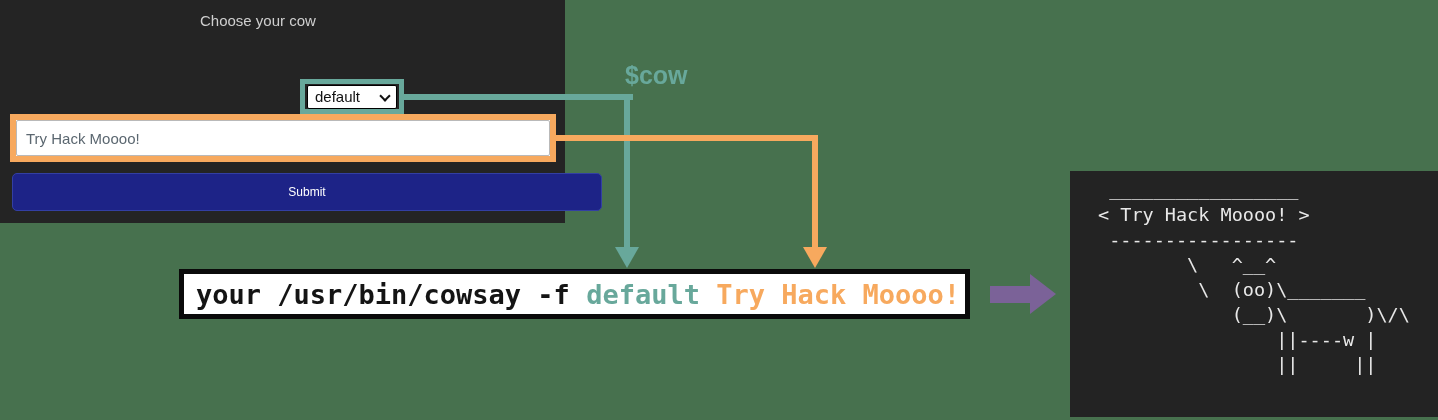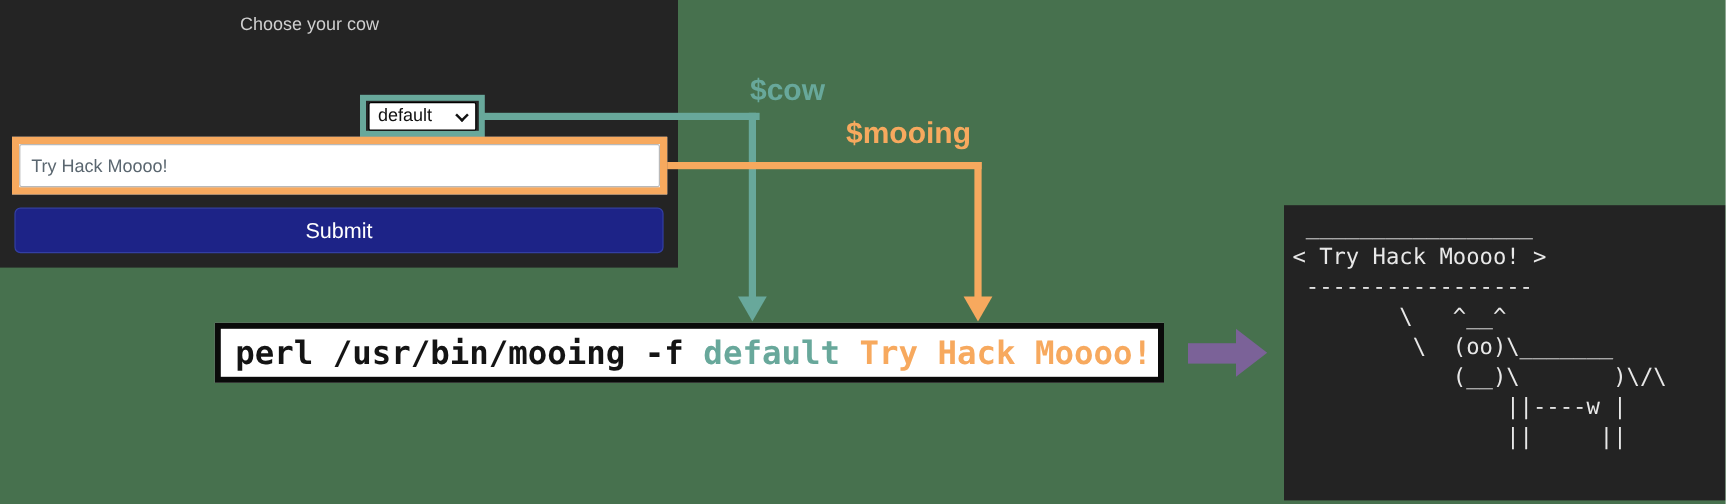--- a/index.html
+++ b/index.html
@@ -57,24 +57,24 @@
   .hl-orange input{
     box-sizing:border-box;
     width:100%;height:100%;
     border:1px solid #b9b9b9;border-radius:2px;
     font-family:"Liberation Sans", sans-serif;
     font-size:15px;color:#5b6770;
     padding:0 0 0 9px;
     outline:none;
   }
   .submit{
-    position:absolute;left:12px;top:173px;width:541px;height:38px;
+    position:absolute;left:12px;top:173px;width:590px;height:38px;
     background:#1d2387;
     border:1px solid #333fa3;border-radius:5px;
-    color:#fff;font-size:18px;
+    color:#fff;font-size:12px;
     font-family:"Liberation Sans", sans-serif;
     cursor:pointer;
   }
   
   .line{position:absolute;}
   .teal{background:#68a89b;}
   .orangebg{background:#f7a95e;}
   .teal-h{left:403px;top:94px;width:230px;height:6px;}
   .teal-v{left:624px;top:94px;width:6px;height:154px;}
   .teal-head{
@@ -115,21 +115,21 @@
     left:1030px;top:274px;width:0;height:0;
     border-top:20px solid transparent;border-bottom:20px solid transparent;
     border-left:26px solid #7b6298;
   }
   
   .terminal{
     position:absolute;left:1070px;top:171px;width:368px;height:246px;
     background:#232323;
   }
   .terminal pre{
-    margin:0;padding:6px 0 0 7px;
+    margin:0;padding:6px 0 0 28px;
     font-family:"DejaVu Sans Mono", monospace;
     font-size:18.5px;line-height:25px;
     color:#e8e8e8;
   }
 </style>
 </head>
 <body>
 
 <div class="canvas">
 
@@ -155,23 +155,22 @@
 
   <div class="line teal teal-h"></div>
   <div class="line teal teal-v"></div>
   <div class="line teal-head"></div>
 
   <div class="line orangebg orange-h"></div>
   <div class="line orangebg orange-v"></div>
   <div class="line orange-head"></div>
 
   <span class="var-label lbl-cow">$cow</span>
-  <span class="var-label lbl-mooing">$mooing</span>
 
-  <div class="cmd"><span class="c-prefix">perl /usr/bin/mooing -f </span><span class="c-cow">default</span><span> </span><span class="c-moo">Try Hack Moooo!</span></div>
+  <div class="cmd"><span class="c-prefix">your /usr/bin/cowsay -f </span><span class="c-cow">default</span><span> </span><span class="c-moo">Try Hack Moooo!</span></div>
 
   <div class="line purple-shaft"></div>
   <div class="line purple-head"></div>
 
   <div class="terminal">
     <pre> _________________
 &lt; Try Hack Moooo! &gt;
  -----------------
         \   ^__^
          \  (oo)\_______

